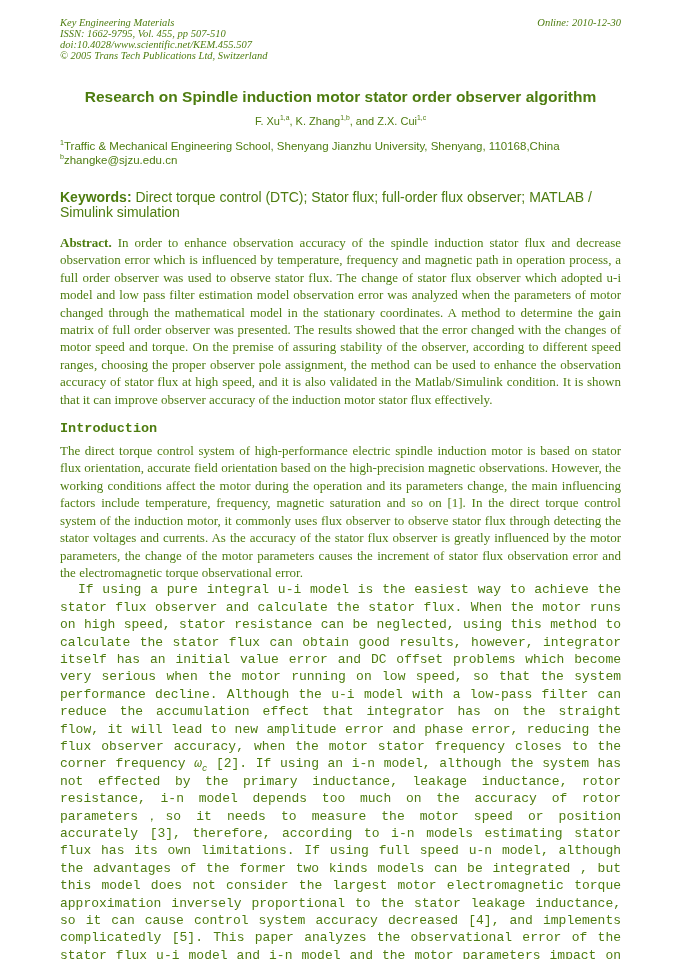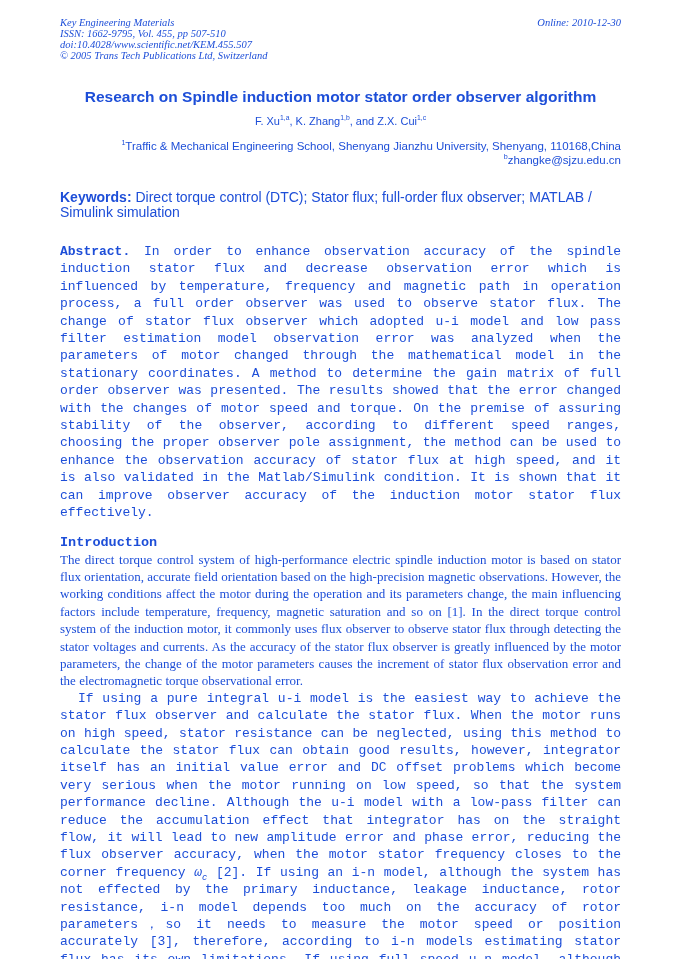--- a/index.html
+++ b/index.html
@@ -2,21 +2,21 @@
 <html><head>
 <meta charset="utf-8">
 <style>
   html, body { margin: 0; padding: 0; background: #e8e8e8; }
   .page {
     position: relative;
     width: 678px;
     height: 959px;
     margin: 0 auto;
     background: #ffffff;
-    color: #1d4ed8;
+    color: #4d7c0f;
     font-family: "Liberation Serif", serif;
     overflow: hidden;
     box-sizing: border-box;
     padding: 17px 57px 0 60px;
   }
   
   .pub-header {
     display: flex;
     justify-content: space-between;
     align-items: flex-start;
@@ -41,21 +41,21 @@
     font-family: "Liberation Sans", sans-serif;
     font-size: 11px;
     text-align: center;
     margin-top: 7px;
     line-height: 17px;
   }
   sup { font-size: 62%; line-height: 0; }
   .affiliation, .email {
     font-family: "Liberation Sans", sans-serif;
     font-size: 11.5px;
-    text-align: right;
+    text-align: left;
     line-height: 14px;
   }
   .affiliation { margin-top: 9px; }
   .email { margin-top: 0; }
 
   
   .keywords {
     font-family: "Liberation Sans", sans-serif;
     font-size: 14px;
     line-height: 15px;
@@ -65,29 +65,29 @@
   .keywords b { font-weight: bold; }
 
   
   .abstract, .body-par {
     font-family: "Liberation Serif", serif;
     font-size: 13px;
     line-height: 17.4px;
     text-align: justify;
     margin: 0;
   }
-  .abstract { margin-top: 23px; font-family: Liberation Mono, monospace; }
+  .abstract { margin-top: 14px; }
   h2.section-heading {
     font-family: Liberation Mono, monospace;
     font-size: 13.5px;
     font-weight: bold;
     margin: 12px 0 0 0;
     line-height: 17px;
   }
-  .body-par.first { }
+  .body-par.first { margin-top: 5px; }
   .body-par.indent { text-indent: 18px; font-family: Liberation Mono, monospace; }
   .omega { font-style: italic; }
   .omega sub { font-size: 68%; line-height: 0; }
 </style>
 </head>
 <body>
 
 <div class="page">
 
   <div class="pub-header">

